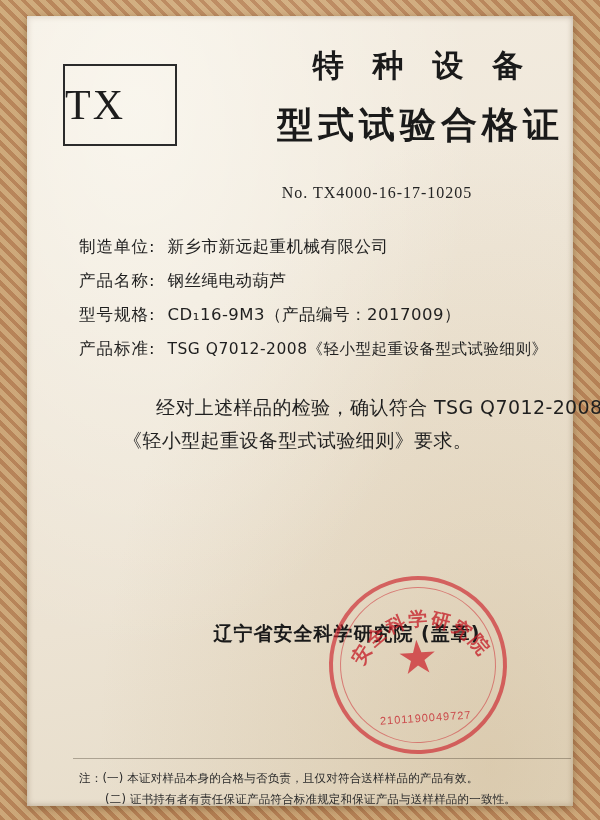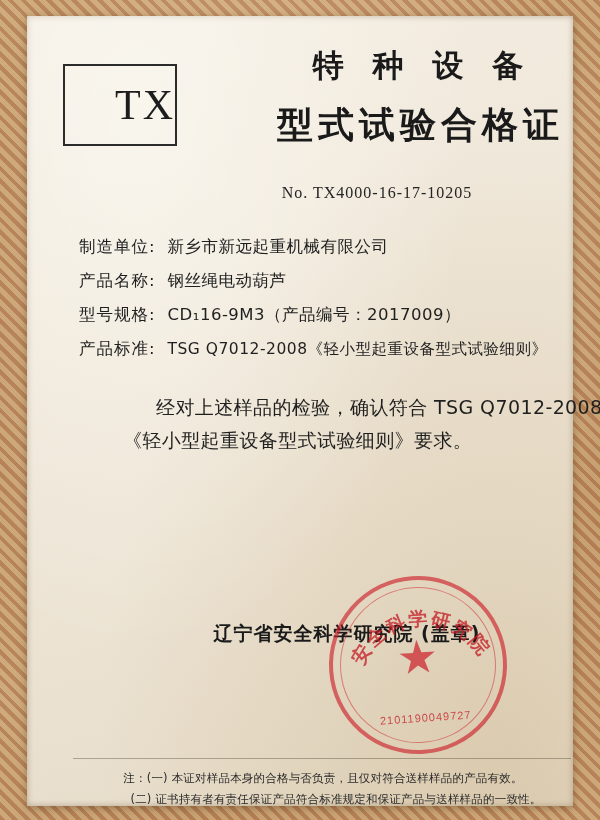--- a/index.html
+++ b/index.html
@@ -56,21 +56,21 @@
   
   .tx-box {
     position: absolute;
     left: 36px;
     top: 48px;
     width: 110px;
     height: 78px;
     border: 2px solid #2b2b2b;
     display: flex;
     align-items: center;
-    justify-content: flex-end;
+    justify-content: flex-start;
   }
   .tx-text {
     font-family: "Liberation Serif", serif;
     font-size: 42px;
     letter-spacing: 2px;
     color: #1d1d1d;
   }
 
   
   .title-block {
@@ -254,21 +254,20 @@
   .divider {
     position: absolute;
     left: 46px;
     top: 742px;
     width: 498px;
     height: 1px;
     background: rgba(60,50,35,0.35);
   }
   .footnote-line {
     white-space: nowrap;
-    text-align: center;
   }
   .footnote-line.indent {
     padding-left: 26px;
   }
 </style>
 </head>
 <body>
 
 <div id="certificate">
 

